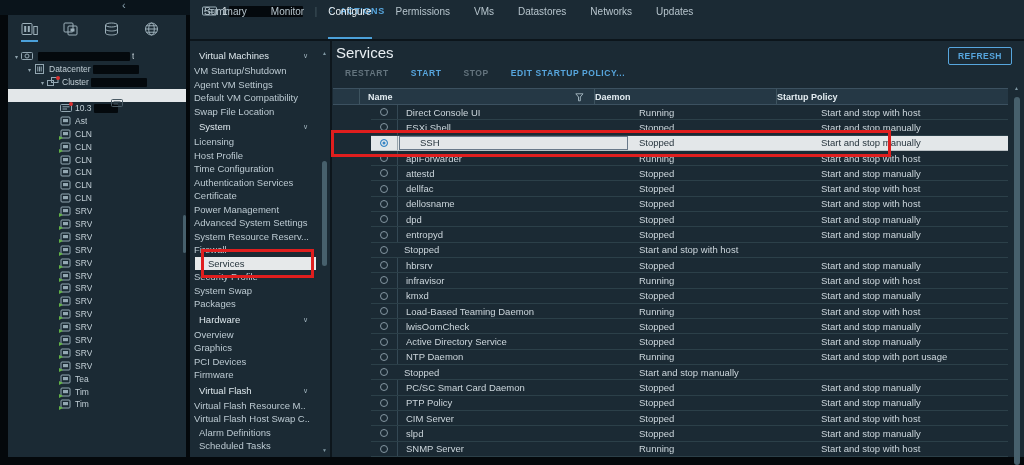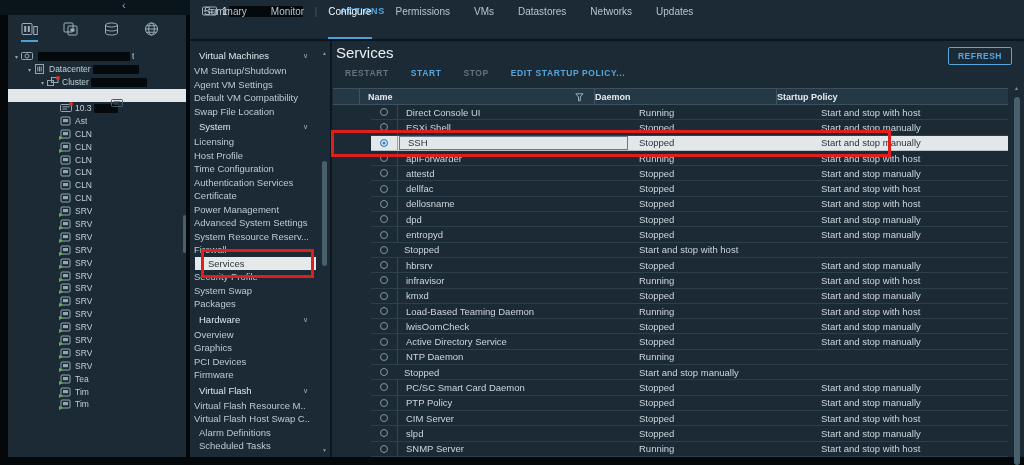--- a/index.html
+++ b/index.html
@@ -69,21 +69,21 @@
   .funnel{position:absolute;right:10px;top:4px;line-height:0;}
   .svc-row{height:15.3px;border-bottom:1px solid #2c4049;box-sizing:border-box;font-size:9.5px;color:#ccd6dc;cursor:pointer;margin-left:38px;}
   .svc-row .name-cell{border-left:1px solid #344854;height:100%;display:flex;align-items:center;padding-left:8px;overflow:hidden;white-space:nowrap;}
   .svc-row .daemon-cell{padding-left:7px;}
   .svc-row .policy-cell{padding-left:7px;}
   .radio-cell{display:flex;justify-content:center;}
   .radio{width:8px;height:8px;border:1px solid #8496a1;border-radius:50%;box-sizing:border-box;}
   .svc-row.selected{background:#e3e7e9;color:#26343d;border-bottom-color:#b9c0c4;}
   .svc-row.selected .name-cell{border-left-color:#9aa6ad;padding:0;}
   .svc-row.selected .radio{border-color:#3585c5;background:#3585c5;box-shadow:inset 0 0 0 1.5px #e3e7e9;}
-  .focus-frame{display:block;flex:1;height:12px;line-height:12px;margin:0 4px 0 1px;border:1px solid #68798a;padding-left:8px;}
+  .focus-frame{display:block;flex:1;height:12px;line-height:12px;margin:0 4px 0 1px;border:1px solid #68798a;padding-left:20px;}
   
   .c-scroll{position:absolute;right:1px;top:44px;width:11px;height:410px;}
   .c-scroll .up{position:absolute;top:0;left:2px;font-size:5px;color:#7f97a2;}
   .c-scroll .thumb{position:absolute;left:2px;top:12px;width:6px;height:368px;background:#47606c;border-radius:3px;}
   
   .red-box{position:absolute;border:3px solid #e01e1e;pointer-events:none;z-index:60;box-sizing:border-box;}
 </style>
 </head>
 <body>
 
@@ -719,20 +719,21 @@
     <span class="cell policy-cell">Start and stop manually</span>
   </div>
         <div class="svc-row">
     <span class="cell radio-cell">
             <span class="radio"></span>
           </span>
     <span class="cell name-cell">
             <span class="name-text">NTP Daemon</span>
           </span>
     <span class="cell daemon-cell">Running</span>
+    <span class="cell policy-cell">Start and stop with port usage</span>
   </div>
         <div class="svc-row">
     <span class="cell radio-cell">
             <span class="radio"></span>
           </span>
     <span class="cell daemon-cell">Stopped</span>
     <span class="cell policy-cell">Start and stop manually</span>
   </div>
         <div class="svc-row">
     <span class="cell radio-cell">

